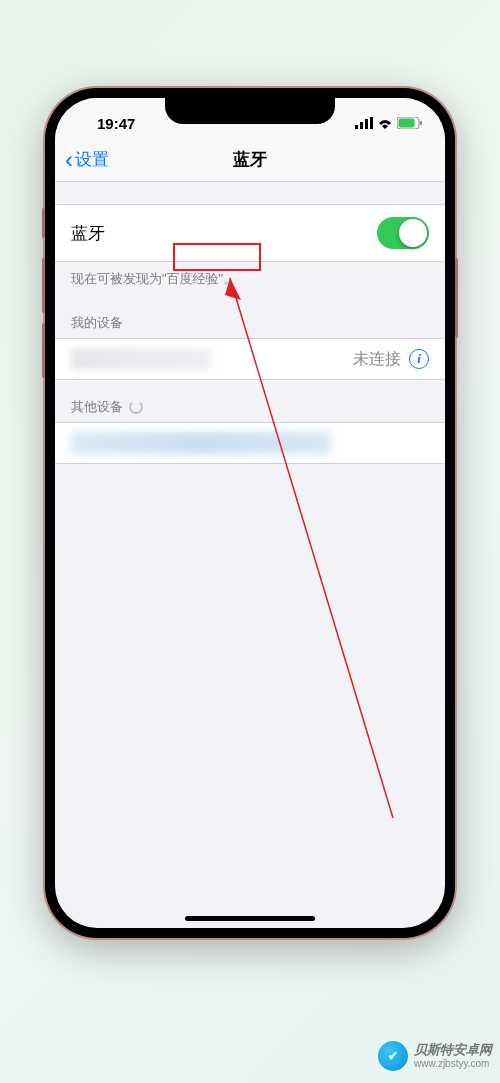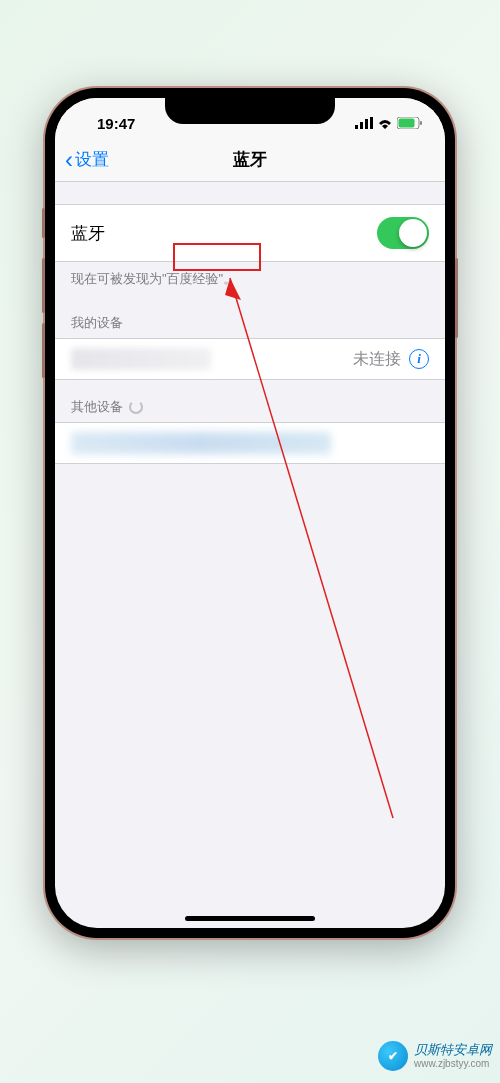--- a/index.html
+++ b/index.html
@@ -226,23 +226,23 @@
     justify-content: center;
     color: #fff;
     font-weight: bold;
   }
   .wm-text {
     display: flex;
     flex-direction: column;
     line-height: 1.2;
   }
   .wm-title {
-    font-weight: 400;
+    font-weight: 700;
     font-style: italic;
-    color: #0369a1;
+    color: #737373;
     font-size: 13px;
   }
   .wm-url {
     color: #888;
     font-size: 10px;
   }
   .spinner {
     width: 14px;
     height: 14px;
     border: 2px solid #c0c0c4;

